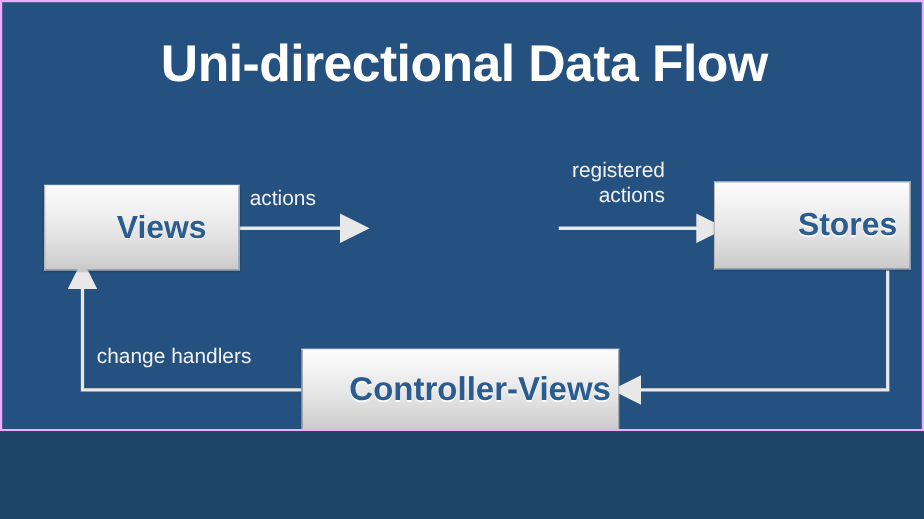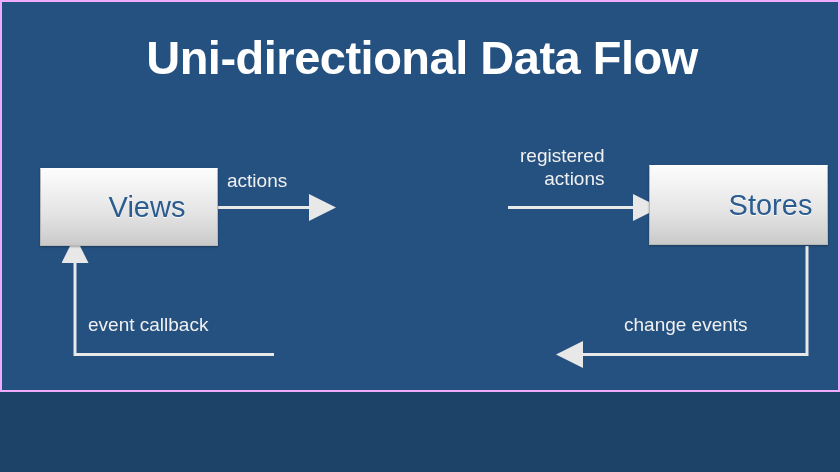--- a/index.html
+++ b/index.html
@@ -48,21 +48,21 @@
                 #c9c9c9 100%);
     border: 1px solid #b8b8b8;
     border-top-color: #ffffff;
     box-shadow: 0 1px 2px rgba(0,0,0,0.30);
     display: flex;
     align-items: center;
     justify-content: center;
   }
   .node-label {
     color: #2b5c8f;
-    font-weight: normal;
+    font-weight: bold;
     font-size: 29px;
     letter-spacing: 0px;
     white-space: nowrap;
     text-shadow: 0 1px 0 rgba(255,255,255,0.85);
     user-select: none;
     margin-left: 36px;
   }
 
   #node-views        { left: 38px;  top: 166px; width: 178px; height: 78px; }
   #node-dispatcher   { left: 324px; top: 165px; width: 181px; height: 79px; }
@@ -144,31 +144,33 @@
 
   <div class="node" id="node-views">
     <span class="node-label">Views</span>
   </div>
 
 
   <div class="node" id="node-stores">
     <span class="node-label">Stores</span>
   </div>
 
+  <div class="node" id="node-controller">
+    <span class="node-label">Controller-Views</span>
+  </div>
 
   <div class="edge-label" id="label-actions">actions</div>
 
   <div class="edge-label" id="label-registered">
     <div>registered</div>
     <div>actions</div>
   </div>
 
-  <div class="edge-label" id="label-eventhand">event callback</div>
+  <div class="edge-label" id="label-eventhand">change handlers</div>
 
-  <div class="edge-label" id="label-changeev">change events</div>
 
   <svg id="logo" viewBox="0 0 44 40" xmlns="http://www.w3.org/2000/svg">
     <path d="M4,4 C14,14 30,14 40,4 L40,8 C30,18 14,18 4,8 Z" fill="#8cc63f"></path>
     <path d="M10,14 L17,14 L22,23 L27,14 L34,14 L26,27 L31,36 L24,36
              L22,31 L20,36 L13,36 L18,27 Z" fill="#6aaed6"></path>
   </svg>
 
 </div>
 
 </body></html>

